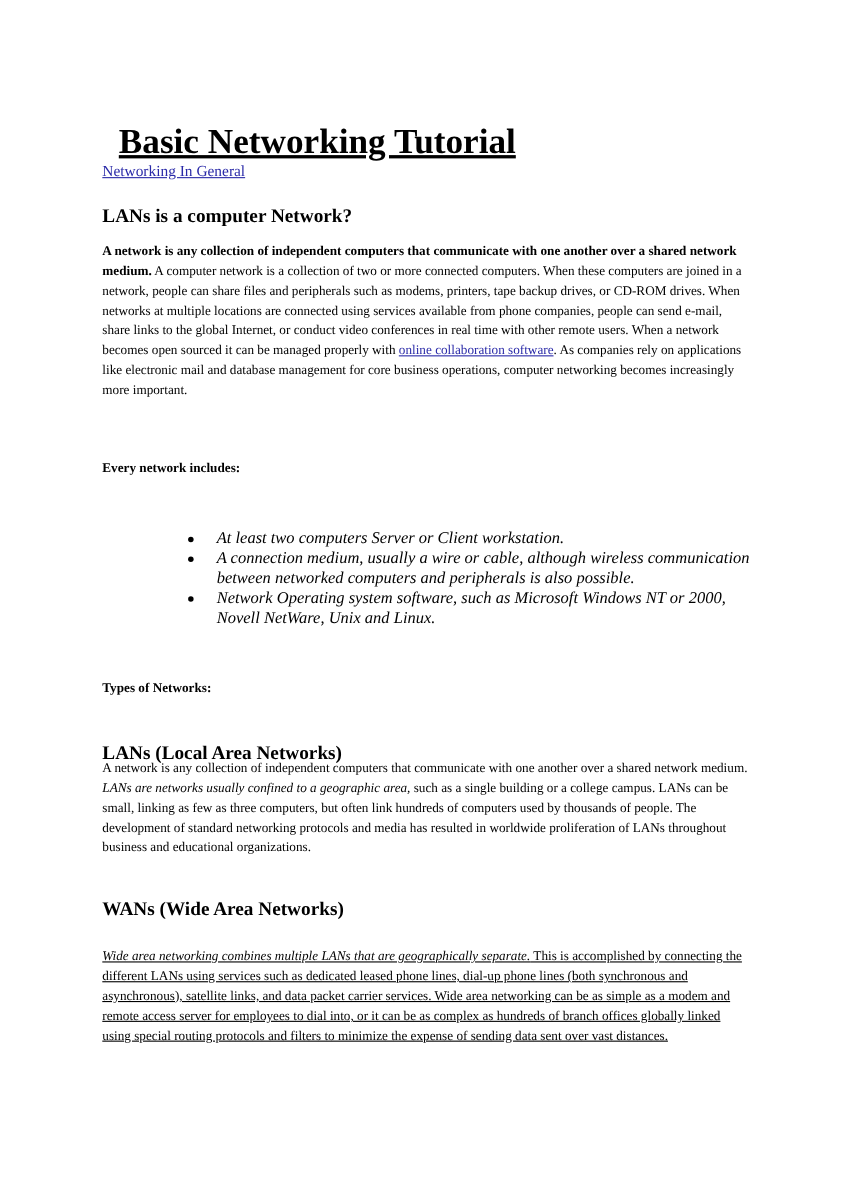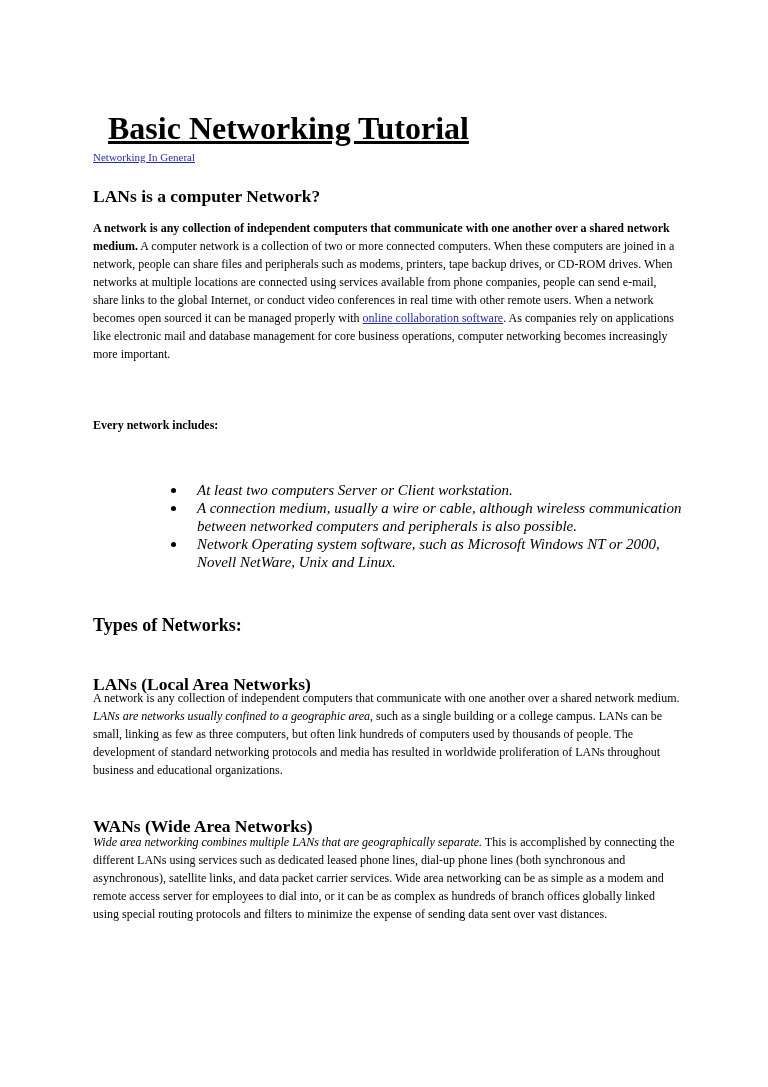--- a/index.html
+++ b/index.html
@@ -6,39 +6,39 @@
     body {
       width: 768px; height: 1087px; overflow: hidden; position: relative;
       font-family: "Liberation Serif", "DejaVu Serif", serif; color: #000;
     }
     .page { position: absolute; left: 93px; top: 0; width: 590px; }
     h1 {
       position: absolute; left: 0; top: 94px; margin: 15px;
       font-size: 32px; font-weight: bold; line-height: 38px; white-space: nowrap; text-decoration: underline;
     }
     a { color: #1a0dab; color: #2a2aa8; text-decoration: underline; }
-    .toplink { position: absolute; left: 0; top: 148px; font-size: 11px; line-height: 18px; text-align: center; }
+    .toplink { position: absolute; left: 0; top: 148px; font-size: 14px; line-height: 18px; text-align: center; }
     h3 { margin: 0; font-weight: bold; position: absolute; left: 0; white-space: nowrap; }
     .h-what { top: 185px; font-size: 17.5px; line-height: 22px; }
     .p { position: absolute; left: 0; width: 590px; font-size: 12px; line-height: 18px; margin: 0; }
     .p1 { top: 219px; }
     .every { top: 416px; font-weight: bold; font-family: Liberation Serif, serif; }
     ul.bullets {
       position: absolute; left: 66px; top: 469px; width: 520px; margin: 12px; padding: 0;
       list-style: none; font-size: 15px; line-height: 18px; font-style: italic;
     }
     ul.bullets li { position: relative; padding-left: 26px; }
     ul.bullets li .dot {
       position: absolute; left: 0; top: 7px; width: 5px; height: 5px; border-radius: 50%; background: #000;
     }
-    .h-types { top: 614px; font-size: 18px; line-height: 22px; text-align: right; }
+    .h-types { top: 614px; font-size: 12px; line-height: 22px; text-align: right; }
     .h-lans { top: 673px; font-size: 17.5px; line-height: 22px; }
     .p-lan { top: 689px; }
     .h-wans { top: 815px; font-size: 17.5px; line-height: 22px; }
-    .p-wan { top: 833px; }
+    .p-wan { top: 860px; text-decoration: underline; }
     i { font-style: italic; }
     b { font-weight: bold; }
   </style>
 </head>
 <body>
 
 <div class="page">
   <h1>Basic Networking Tutorial</h1>
 
   <a class="toplink" href="#">Networking In General</a>

